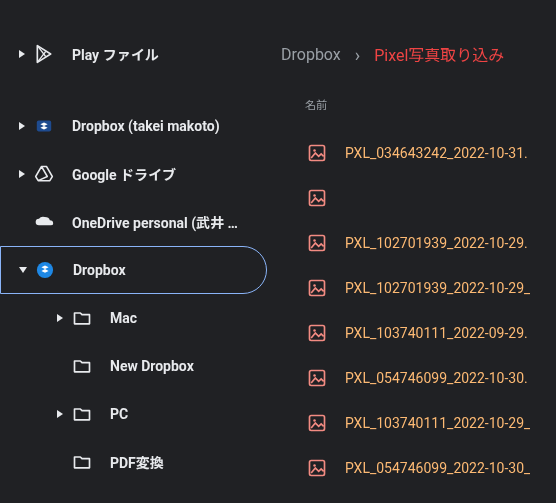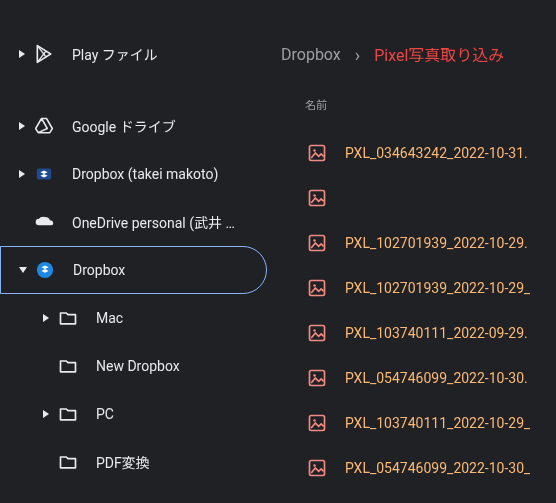--- a/index.html
+++ b/index.html
@@ -10,32 +10,33 @@
     font-size: 14px;
     width: 556px;
     height: 503px;
     overflow: hidden;
     display: flex;
   }
   .sidebar {
     width: 275px;
     padding-top: 30px;
     flex-shrink: 0;
+    font-weight: bold;
   }
   .sidebar-item {
     display: flex;
     align-items: center;
     height: 48px;
     padding-left: 12px;
     cursor: pointer;
     border-radius: 0 24px 24px 0;
     margin-right: 8px;
   }
   .sidebar-item.indent1 { padding-left: 12px; }
-  .sidebar-item.indent2 { padding-left: 36px; }
+  .sidebar-item.indent2 { padding-left: 36px; margin-left: 14px; }
   .sidebar-item.selected {
     border: 1.5px solid #8ab4f8;
   }
   .disclosure {
     width: 20px;
     display: flex;
     align-items: center;
     justify-content: center;
     color: #9aa0a6;
     flex-shrink: 0;
@@ -119,40 +120,40 @@
 
   <div style="height:24px"></div>
 
   <div class="sidebar-item">
     <span class="disclosure">
       <svg width="10" height="10" viewBox="0 0 10 10">
           <path d="M2 1 L8 5 L2 9 Z" fill="#e8eaed"></path>
         </svg>
     </span>
     <span class="icon-slot">
-      <svg width="20" height="20" viewBox="0 0 24 24">
-          <path d="M9 3 L15 3 L22 15 L19 20 L5 20 L2 15 Z M9 3 L2 15 M15 3 L22 15 M9 3 L16 15 L5 20" fill="none" stroke="#e8eaed" stroke-width="1.8" stroke-linejoin="round"></path>
-        </svg>
-    </span>
-    <span class="sidebar-label">Google ドライブ</span>
-  </div>
-
-  <div class="sidebar-item">
-    <span class="disclosure">
-      <svg width="10" height="10" viewBox="0 0 10 10">
-          <path d="M2 1 L8 5 L2 9 Z" fill="#e8eaed"></path>
-        </svg>
-    </span>
-    <span class="icon-slot">
       <svg width="18" height="18" viewBox="0 0 20 20">
           <rect x="2" y="4" width="16" height="12" rx="2" fill="#1e4b8f"></rect>
           <path d="M6 8 L10 10 L14 8 L10 6 Z M6 12 L10 14 L14 12 L10 10 Z" fill="#fff"></path>
         </svg>
     </span>
     <span class="sidebar-label">Dropbox (takei makoto)</span>
+  </div>
+
+  <div class="sidebar-item">
+    <span class="disclosure">
+      <svg width="10" height="10" viewBox="0 0 10 10">
+          <path d="M2 1 L8 5 L2 9 Z" fill="#e8eaed"></path>
+        </svg>
+    </span>
+    <span class="icon-slot">
+      <svg width="20" height="20" viewBox="0 0 24 24">
+          <path d="M9 3 L15 3 L22 15 L19 20 L5 20 L2 15 Z M9 3 L2 15 M15 3 L22 15 M9 3 L16 15 L5 20" fill="none" stroke="#e8eaed" stroke-width="1.8" stroke-linejoin="round"></path>
+        </svg>
+    </span>
+    <span class="sidebar-label">Google ドライブ</span>
   </div>
 
   <div class="sidebar-item">
     <span class="disclosure"></span>
     <span class="icon-slot">
       <svg width="20" height="14" viewBox="0 0 24 16">
           <path d="M6 12 Q2 12 2 8 Q2 4 6 4 Q8 1 13 2 Q18 2 19 6 Q23 6 23 10 Q23 12 20 12 Z" fill="#e8eaed"></path>
         </svg>
     </span>
     <span class="sidebar-label">OneDrive personal (武井 …</span>

